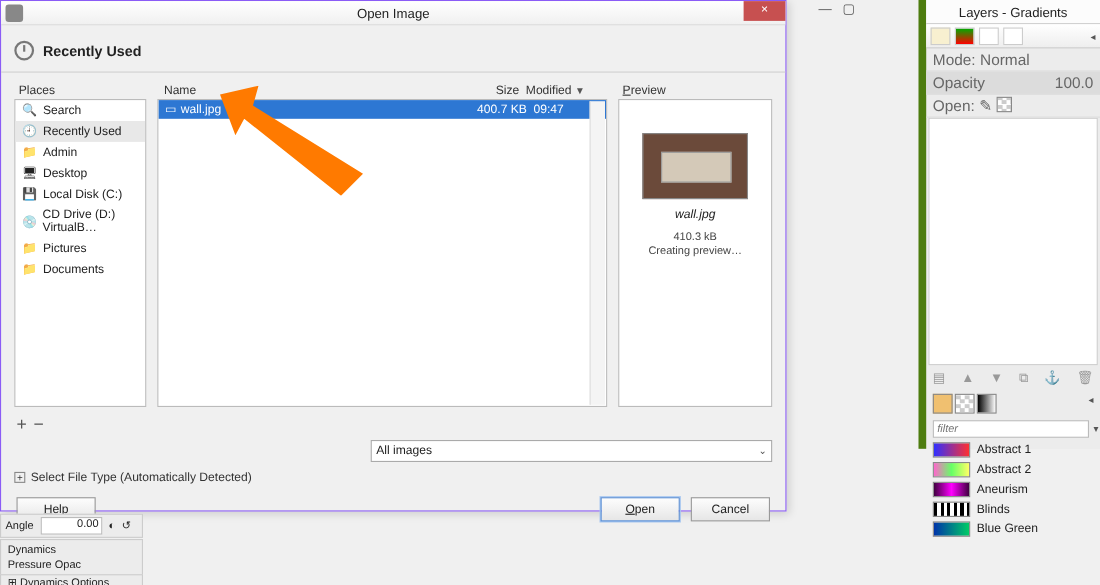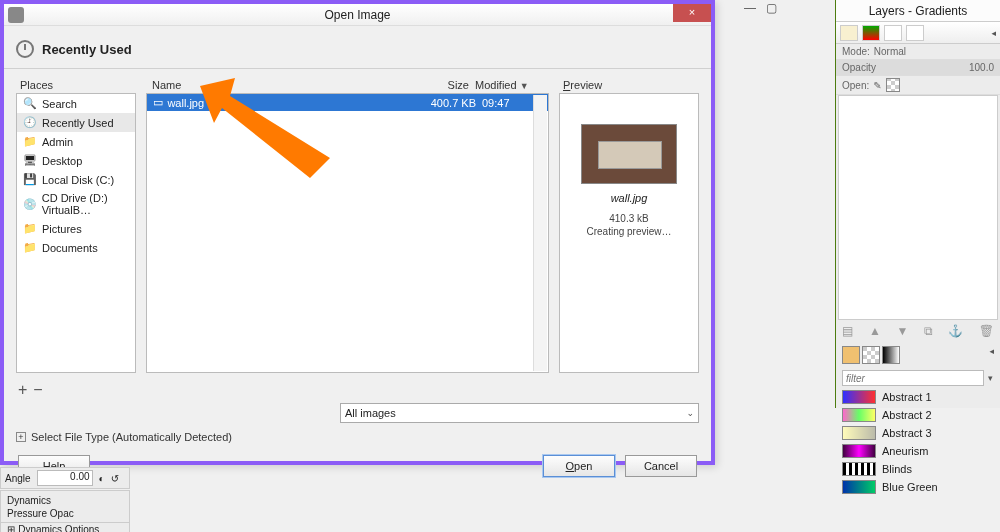--- a/index.html
+++ b/index.html
@@ -1,18 +1,18 @@
 <!DOCTYPE html>
 <html><head>
 <meta charset="utf-8">
 <style>
 * { box-sizing: border-box; margin: 0; padding: 0; font-family: "Segoe UI", Tahoma, sans-serif; }
 body { width: 1000px; height: 532px; background: #f0f0f0; position: relative; overflow: hidden; font-size: 12px; color: #222; }
 
-.dialog { position: absolute; top: 0; left: 0; width: 715px; height: 465px; background: #f0f0f0; border: 4px solid #8b5cf6; box-shadow: 2px 2px 8px rgba(0,0,0,0.15); }
+.dialog { position: absolute; top: 0; left: 0; width: 715px; height: 465px; background: #f0f0f0; border: 1px solid #8b5cf6; box-shadow: 2px 2px 8px rgba(0,0,0,0.15); }
 .titlebar { height: 22px; background: linear-gradient(#fff,#f0f0f0); display:flex; align-items:center; justify-content:center; position:relative; font-size:12px; border-bottom:1px solid #ddd;}
 .close-btn { position:absolute; right:0; top:0; width:38px; height:18px; background:#c75050; color:#fff; text-align:center; font-size:11px; line-height:16px; }
 .gimp-icon { position:absolute; left:4px; top:3px; width:16px; height:16px; background:#888; border-radius:3px; }
 
 .recent-header { display:flex; align-items:center; gap:8px; padding:14px 12px 10px 12px; border-bottom:1px solid #d0d0d0; }
 .recent-header .clock { width:18px; height:18px; border:2px solid #777; border-radius:50%; position:relative; }
 .recent-header .clock::before { content:""; position:absolute; left:6px; top:2px; width:2px; height:6px; background:#777; }
 .recent-header h1 { font-size:13px; font-weight:bold; }
 
 .body-row { display:flex; gap:10px; padding:8px 12px 6px 12px; height:310px; }
@@ -53,25 +53,25 @@
 
 .btn-row { display:flex; justify-content:space-between; align-items:center; padding:6px 14px 8px 14px; }
 .btn { min-width:72px; height:22px; background:linear-gradient(#fdfdfd,#e6e6e6); border:1px solid #999; font-size:11px; display:inline-flex; align-items:center; justify-content:center; cursor:pointer; }
 .btn.primary { border:1px solid #5b8fd6; box-shadow:0 0 0 1px #a9c8f0; }
 .btn-group { display:flex; gap:10px; }
 
 
 .arrow { position:absolute; left:190px; top:78px; width:150px; height:100px; pointer-events:none; }
 
 
-.right-panel { position:absolute; right:0; top:0; width:165px; height:408px; background:#ececec; border-left:1px solid #4d7c0f;margin-left:24px; }
+.right-panel { position:absolute; right:0; top:0; width:165px; height:408px; background:#ececec; border-left:7px solid #4d7c0f;margin-left:24px; }
 .rp-title { height:22px; background:#fcfcfc; text-align:center; font-size:12px; line-height:22px; border-bottom:1px solid #ccc; }
 .rp-tabs { height:22px; background:linear-gradient(#fff,#eee); display:flex; align-items:center; gap:4px; padding:0 4px; border-bottom:1px solid #ccc; }
 .rp-tab { width:18px; height:16px; border:1px solid #ccc; background:#fff; }
-.rp-row { display:flex; align-items:center; gap:4px; padding:2px 6px; font-size:10px; color:#666; border-bottom:1px solid #ddd; }
+.rp-row { display:flex; align-items:flex-start; gap:4px; padding:2px 6px; font-size:14px; color:#666; border-bottom:1px solid #ddd; }
 .rp-canvas { height:225px; background:#fff; margin:0 2px; border:1px solid #ccc; }
 .rp-icons { display:flex; justify-content:space-between; padding:4px 6px; color:#999; font-size:12px; }
 .rp-swatch-row { display:flex; gap:2px; padding:4px 6px; }
 .swatch { width:18px; height:18px; border:1px solid #888; }
 .rp-filter { display:flex; padding:2px 6px;align-items:center; }
 .rp-filter input { flex:1; height:16px; border:1px solid #bbb; font-size:10px; padding:0 3px; font-style:italic; color:#888; }
 .grad-list { overflow:hidden; }
 .grad-item { display:flex; align-items:center; gap:6px; padding:2px 6px; font-size:11px; }
 .grad-item.selected { background:#2d77d3; color:#fff; }
 .grad-prev { width:34px; height:14px; border:1px solid #888; }
@@ -255,24 +255,20 @@
   <div class="grad-list" id="grad-list">
       <div class="grad-item">
         <span class="grad-prev" style="background:linear-gradient(90deg,#3030ff,#ff3030)"></span>
         <span>Abstract 1</span>
       </div>
       <div class="grad-item">
         <span class="grad-prev" style="background:linear-gradient(90deg,#ff66cc,#66ff66,#ffff66)"></span>
         <span>Abstract 2</span>
       </div>
       <div class="grad-item">
-        <span class="grad-prev" style="background:linear-gradient(90deg,#fffbba,#bba)"></span>
-        <span>Abstract 3</span>
-      </div>
-      <div class="grad-item">
         <span class="grad-prev" style="background:linear-gradient(90deg,#400040,#ff00ff,#400040)"></span>
         <span>Aneurism</span>
       </div>
       <div class="grad-item">
         <span class="grad-prev" style="background:repeating-linear-gradient(90deg,#000 0 3px,#fff 3px 6px)"></span>
         <span>Blinds</span>
       </div>
       <div class="grad-item">
         <span class="grad-prev" style="background:linear-gradient(90deg,#0033aa,#00cc66)"></span>
         <span>Blue Green</span>

